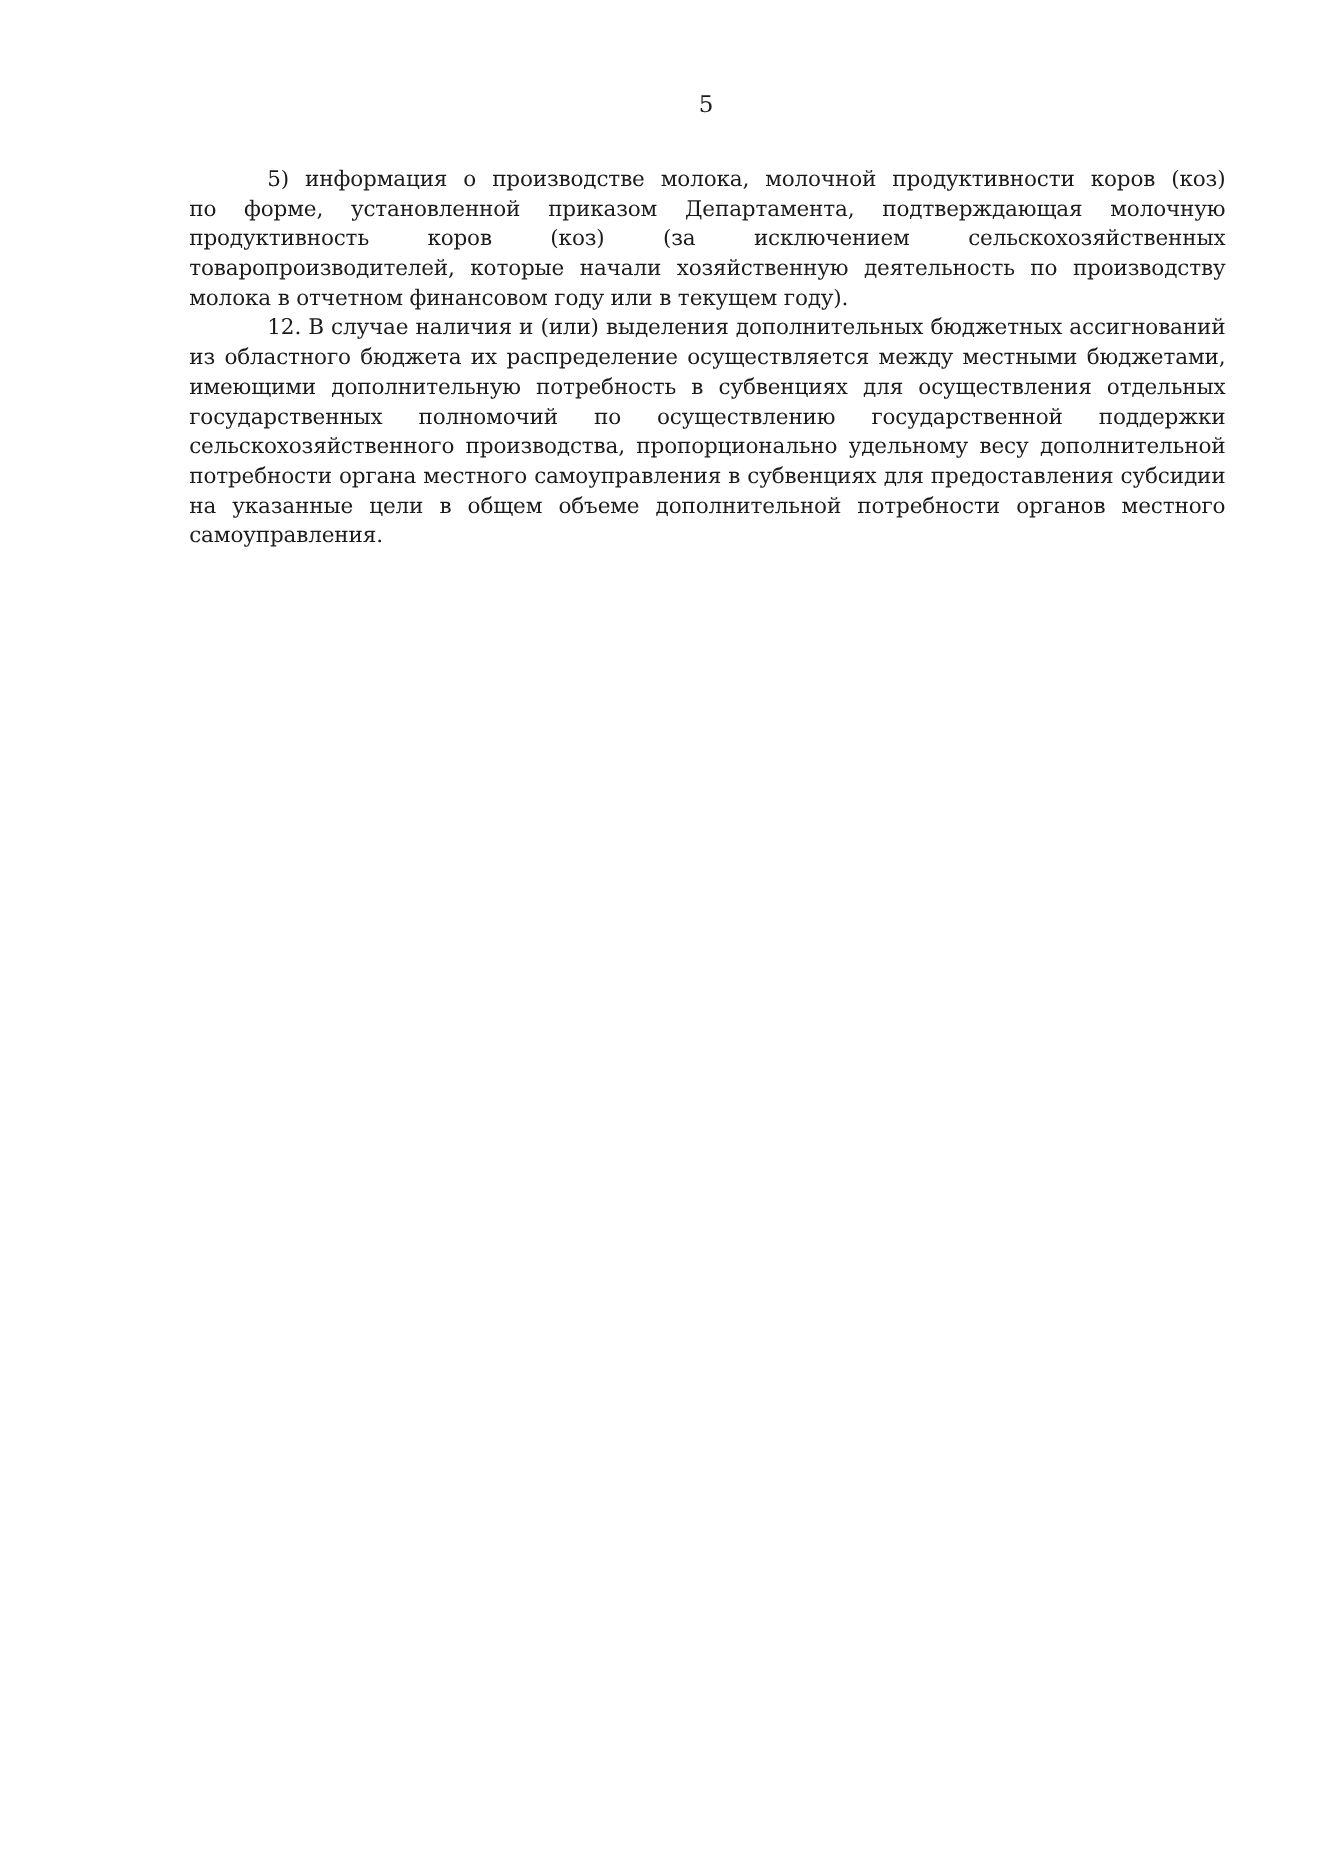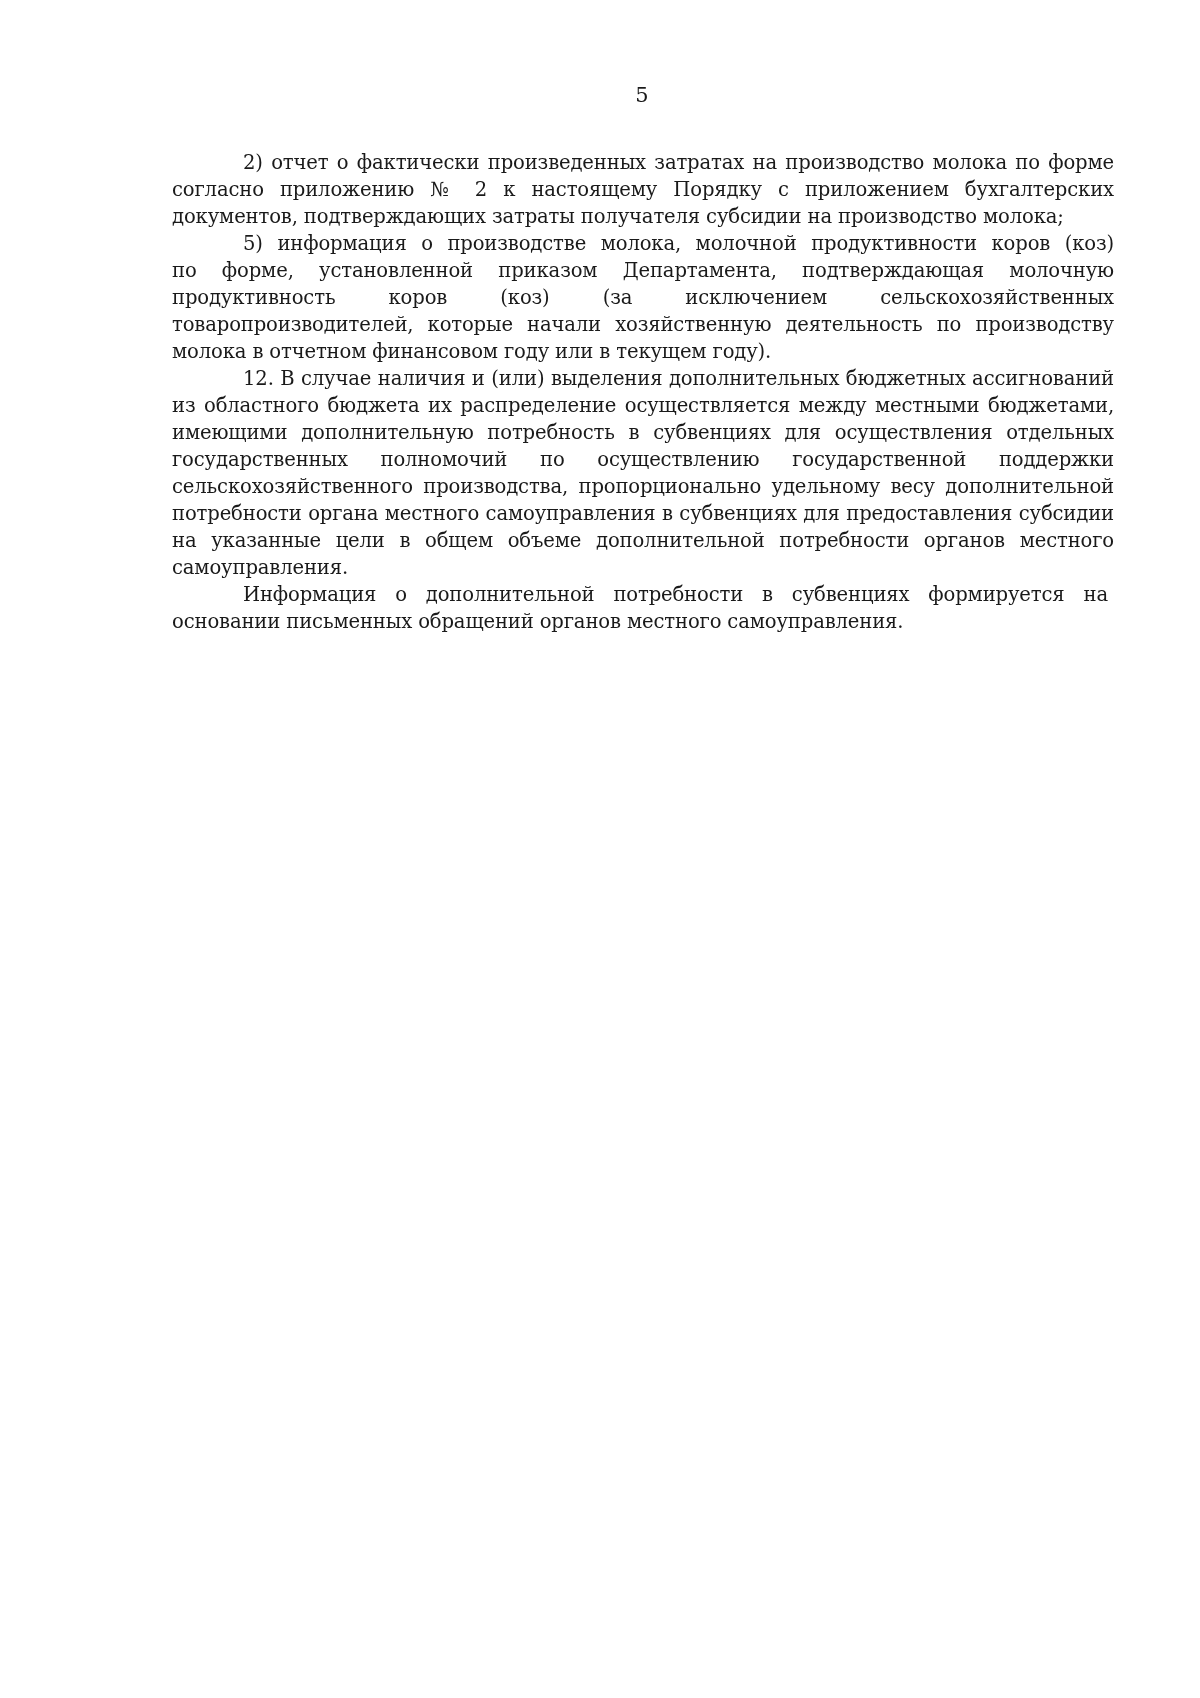--- a/index.html
+++ b/index.html
@@ -53,18 +53,16 @@
       hyphens: none;
     }
   </style>
 </head>
 <body>
 
 <div class="page">
   <div class="page-number">5</div>
 
   <div class="body-text">
-    <p class="para">2)&nbsp;отчет о фактически произведенных затратах на производство молока по форме согласно приложению №&nbsp;2 к настоящему Порядку с приложением бухгалтерских документов, подтверждающих затраты получателя субсидии на производство молока;</p>
     <p class="para">5)&nbsp;информация о производстве молока, молочной продуктивности коров (коз) по&nbsp;форме, установленной приказом Департамента, подтверждающая молочную продуктивность коров (коз) (за исключением сельскохозяйственных товаропроизводителей, которые начали хозяйственную деятельность по производству молока в отчетном финансовом году или в текущем году).</p>
     <p class="para">12. В случае наличия и (или) выделения дополнительных бюджетных ассигнований из областного бюджета их распределение осуществляется между местными бюджетами, имеющими дополнительную потребность в субвенциях для осуществления отдельных государственных полномочий по осуществлению государственной поддержки сельскохозяйственного производства, пропорционально удельному весу дополнительной потребности органа местного самоуправления в субвенциях для предоставления субсидии на указанные цели в общем объеме дополнительной потребности органов местного самоуправления.</p>
-    <p class="para">Информация о дополнительной потребности в субвенциях формируется на&nbsp; основании письменных обращений органов местного самоуправления.</p>
   </div>
 </div>
 
 </body></html>

